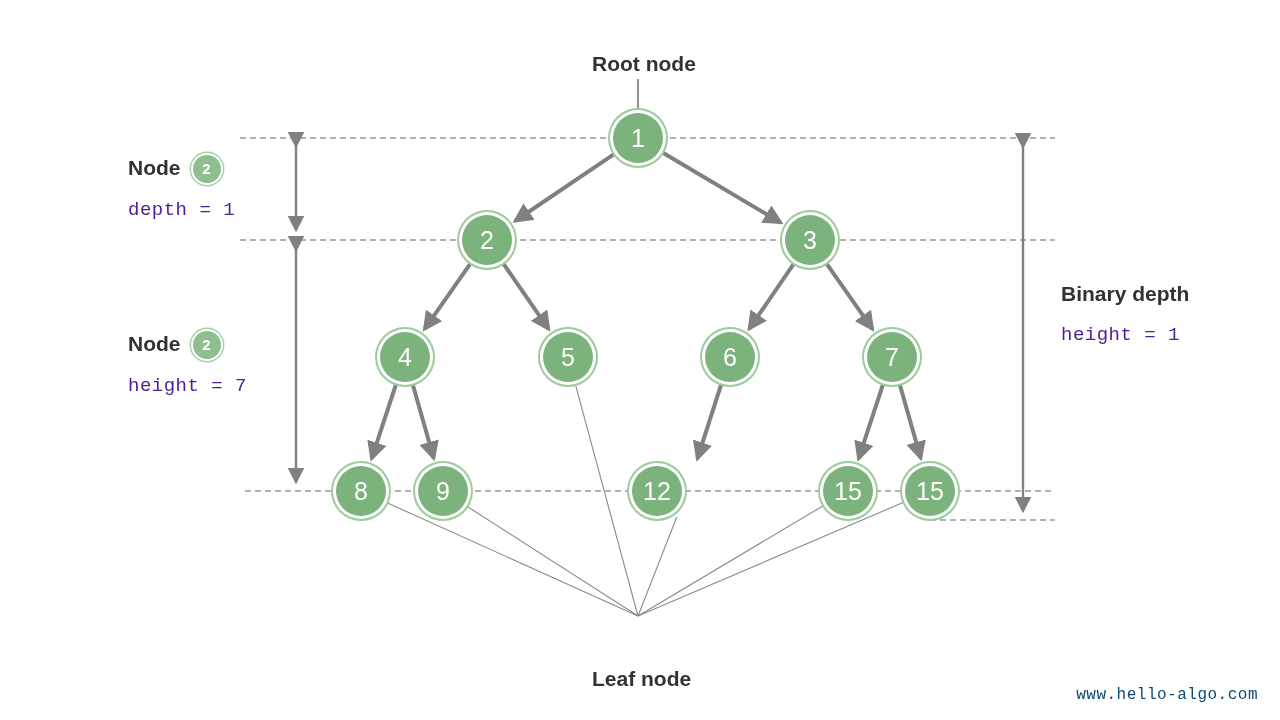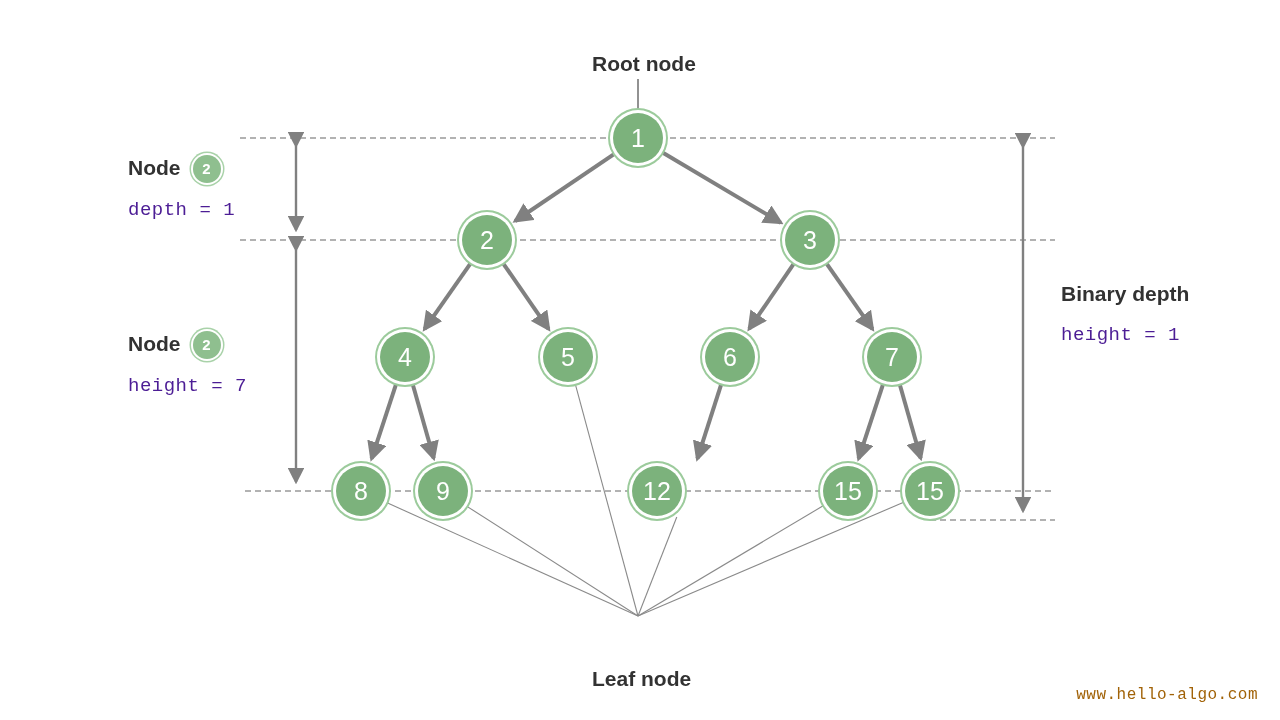--- a/index.html
+++ b/index.html
@@ -82,21 +82,21 @@
     color: #323232;
     white-space: nowrap;
     margin-left: 8px;
   }
   .watermark {
     position: absolute;
     right: 22px;
     bottom: 16px;
     font-family: "Liberation Mono", monospace;
     font-size: 16px;
-    color: #a16207;
+    color: #0c4a6e;
     letter-spacing: 0.5px;
     white-space: nowrap;
   }
 </style>
 </head>
 <body>
 
 <div id="canvas">
 
   <svg id="svg-layer" viewBox="0 0 1280 720" xmlns="http://www.w3.org/2000/svg">

